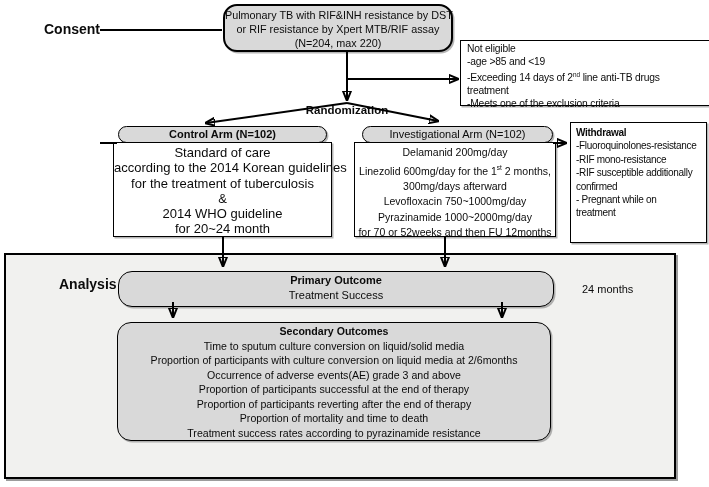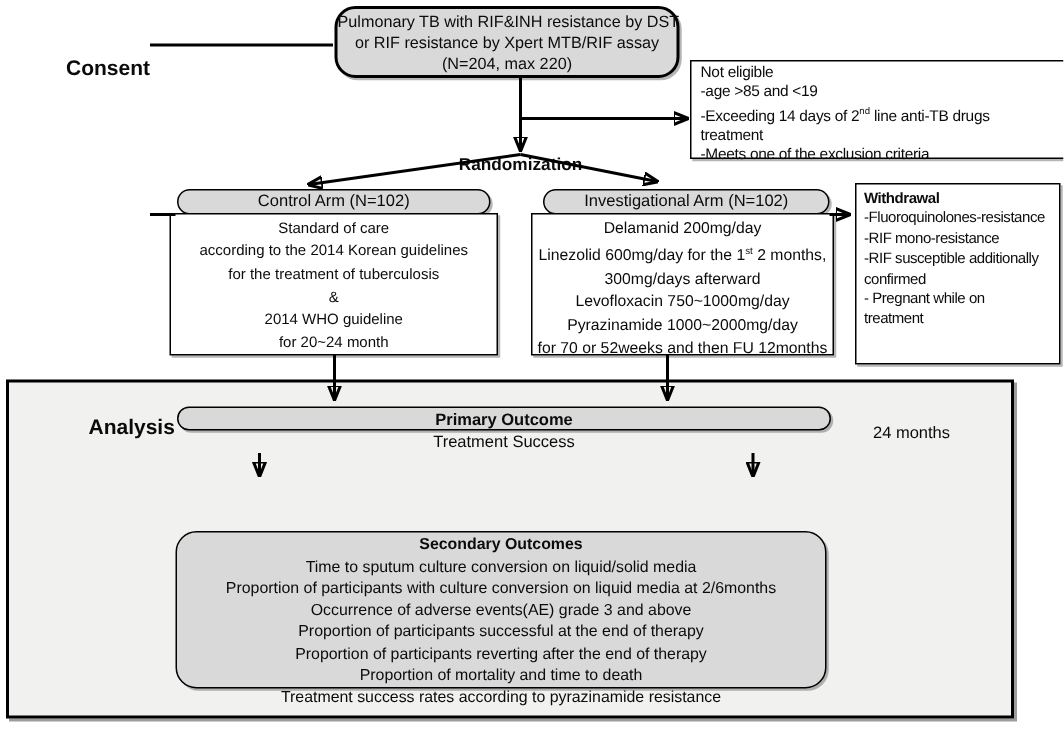--- a/index.html
+++ b/index.html
@@ -17,44 +17,44 @@
   }
   .fill  { background:var(--box_fill,#d9d9d9);border-radius:14px; }
   .panel { background:var(--panel_fill,#f1f1ef); border-width:2px;
            box-shadow:2px 2px 0 rgba(90,90,90,.6); z-index:1; }
   .label { position:absolute; z-index:2; white-space:nowrap; }
   .ln    { white-space:nowrap; }
   .bold  { font-weight:bold; }
   .tleft { text-align:left; }
   sup    { font-size:0.62em; letter-spacing:0; }
 
-  .consent-label   { left:44px;  top:21px;  font-size:14px; font-weight:bold;margin-top:16px; }
+  .consent-label   { left:44px;  top:21px;  font-size:14px; font-weight:bold; }
   .enrollment      { left:223px; top:4px;   width:230px; height:48px;
                      font-size:10.8px; line-height:14px; padding-top:2px; border-width:2px; }
   .not-eligible    { left:460px; top:40px;  width:261px; height:66px;
                      font-size:10.3px; line-height:12.9px; padding:2px 6px; letter-spacing:-0.2px; }
   .randomization   { left:272px; top:104px; width:150px; text-align:center;
                      font-size:11.5px; font-weight:bold; }
   .control-header  { left:118px; top:126px; width:209px; height:17px;
-                     font-size:11px;   line-height:15px; }
+                     font-size:11px;   line-height:15px;font-weight:bold; }
   .control-body    { left:113px; top:142px; width:219px; height:95px;
-                     font-size:10px; line-height:15.3px; padding-top:2px; }
+                     font-size:13px; line-height:15.3px; padding-top:2px; }
   .invest-header   { left:362px; top:126px; width:191px; height:17px;
                      font-size:11px;   line-height:15px; }
   .invest-body     { left:354px; top:142px; width:202px; height:95px;
                      font-size:10.5px; line-height:15.3px; padding-top:2px; }
   .withdrawal-box  { left:570px; top:122px; width:137px; height:121px;
                      font-size:10px; line-height:13.4px; padding:3px 5px; letter-spacing:-0.3px; }
   .analysis-panel  { left:4px;   top:253px; width:672px; height:226px; }
   .analysis-label  { left:36px;  top:276px; font-size:14px; font-weight:bold;margin-left:23px; }
-  .primary-box     { left:118px; top:271px; width:436px; height:16px;
+  .primary-box     { left:118px; top:271px; width:436px; height:36px;
                      font-size:11px; line-height:14.5px; padding-top:1px; }
   .months-label    { left:582px; top:283px; font-size:11px; }
-  .secondary-box   { left:117px; top:322px; width:434px; height:105px;
-                     font-size:10.6px; line-height:14.5px; padding-top:1px;margin-top:32px; }
+  .secondary-box   { left:117px; top:322px; width:434px; height:119px;
+                     font-size:10.6px; line-height:14.5px; padding-top:1px; }
 
   svg.connectors { position:absolute; left:0; top:0; width:709px; height:487px;
                    z-index:3; pointer-events:none; }
   svg.connectors path { stroke:var(--border,#000); stroke-width:2; fill:none; }
 </style>
 </head>
 <body>
 
 <div class="canvas">
 

